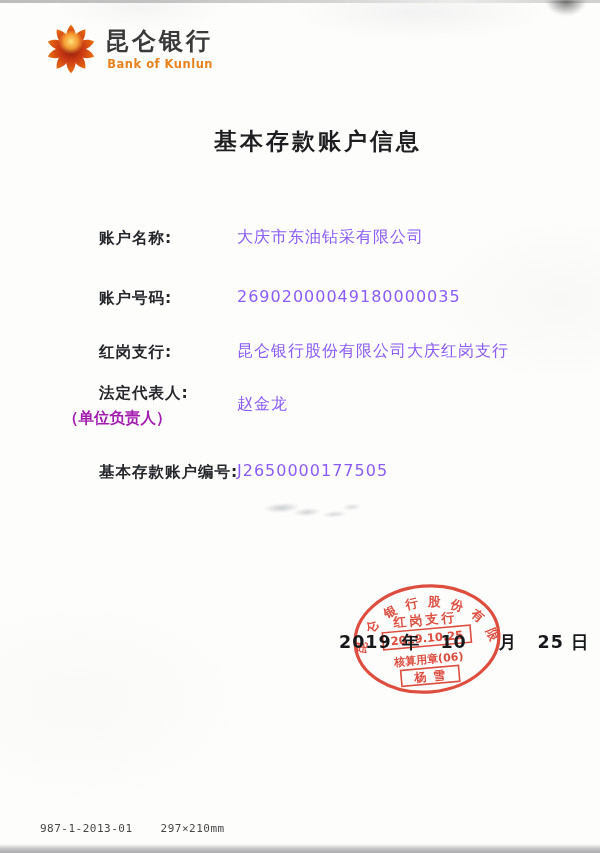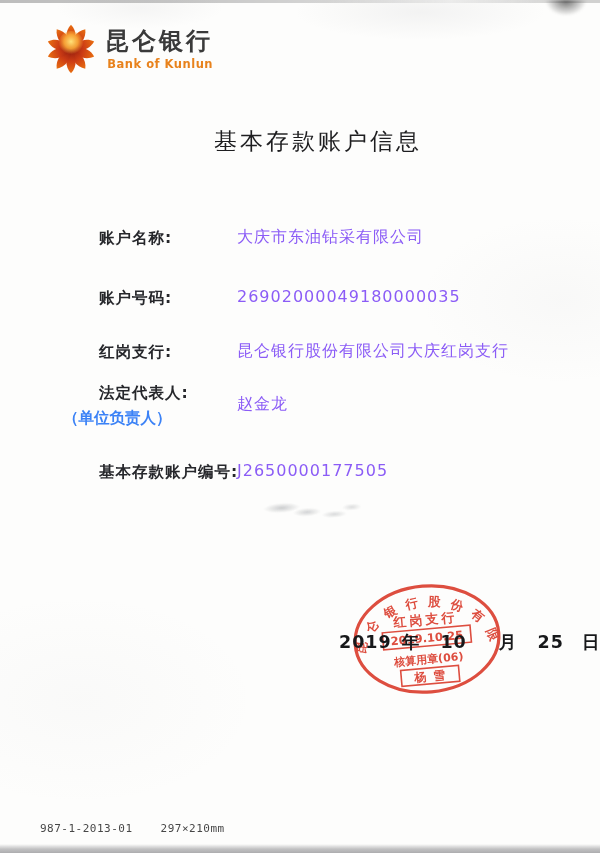--- a/index.html
+++ b/index.html
@@ -45,34 +45,34 @@
     font-family: "DejaVu Sans", sans-serif;
   }
   .logo-en {
     font-size: 11.5px; font-weight: 700; color: #e8821c;
     letter-spacing: .5px; margin-top: 3px; text-align: right;
   }
   
   .doc-title {
     position: absolute; top: 126px; left: 36px; width: 564px;
     text-align: center;
-    font-size: 23px; font-weight: 400; color: #1e1e20;
+    font-size: 23px; font-weight: 700; color: #1e1e20;
     letter-spacing: 3px;
     font-family: "DejaVu Serif", serif;
   }
   
   .field-row { position: absolute; left: 63px; width: 500px; }
   .field-label {
     position: absolute; left: 0; top: 0;
     font-size: 15.5px; font-weight: 700; color: #26272b;
     letter-spacing: 1px; white-space: nowrap; padding-left: 36px;
   }
   .field-label2 {
     position: absolute; left: 0; top: 25px;
-    font-size: 15.5px; font-weight: 700; color: #3b82f6;
+    font-size: 15.5px; font-weight: 700; color: #a21caf;
     letter-spacing: 0px; white-space: nowrap;
   }
   .field-value {
     position: absolute; left: 174px; top: -1px;
     font-size: 16px; color: #8b5cf6; letter-spacing: 1px; white-space: nowrap;
   }
   .row1 { top: 228px; }
   .row2 { top: 288px; }
   .row3 { top: 342px; }
   .row4 { top: 383px; }
@@ -101,21 +101,21 @@
     position: absolute; left: 339px; top: 630px;
     font-size: 17.5px; font-weight: 600; color: #17181a;
     letter-spacing: 1px; white-space: nowrap;
     font-family: "DejaVu Sans", sans-serif;
   }
   .date-line span { display: inline-block; }
   .dt-year  { margin-right: 3px; }
   .dt-yu    { margin-right: 13px; }
   .dt-month { margin-right: 25px; }
   .dt-mu    { margin-right: 13px; }
-  .dt-day   { margin-right: 11px; }
+  .dt-day   { }
   
   .footer {
     position: absolute; left: 40px; top: 822px;
     font-size: 11px; color: #474747; letter-spacing: .5px;
     font-family: "DejaVu Sans Mono", monospace;
   }
   .footer .gap { display: inline-block; width: 28px; }
 </style>
 </head>
 <body>

